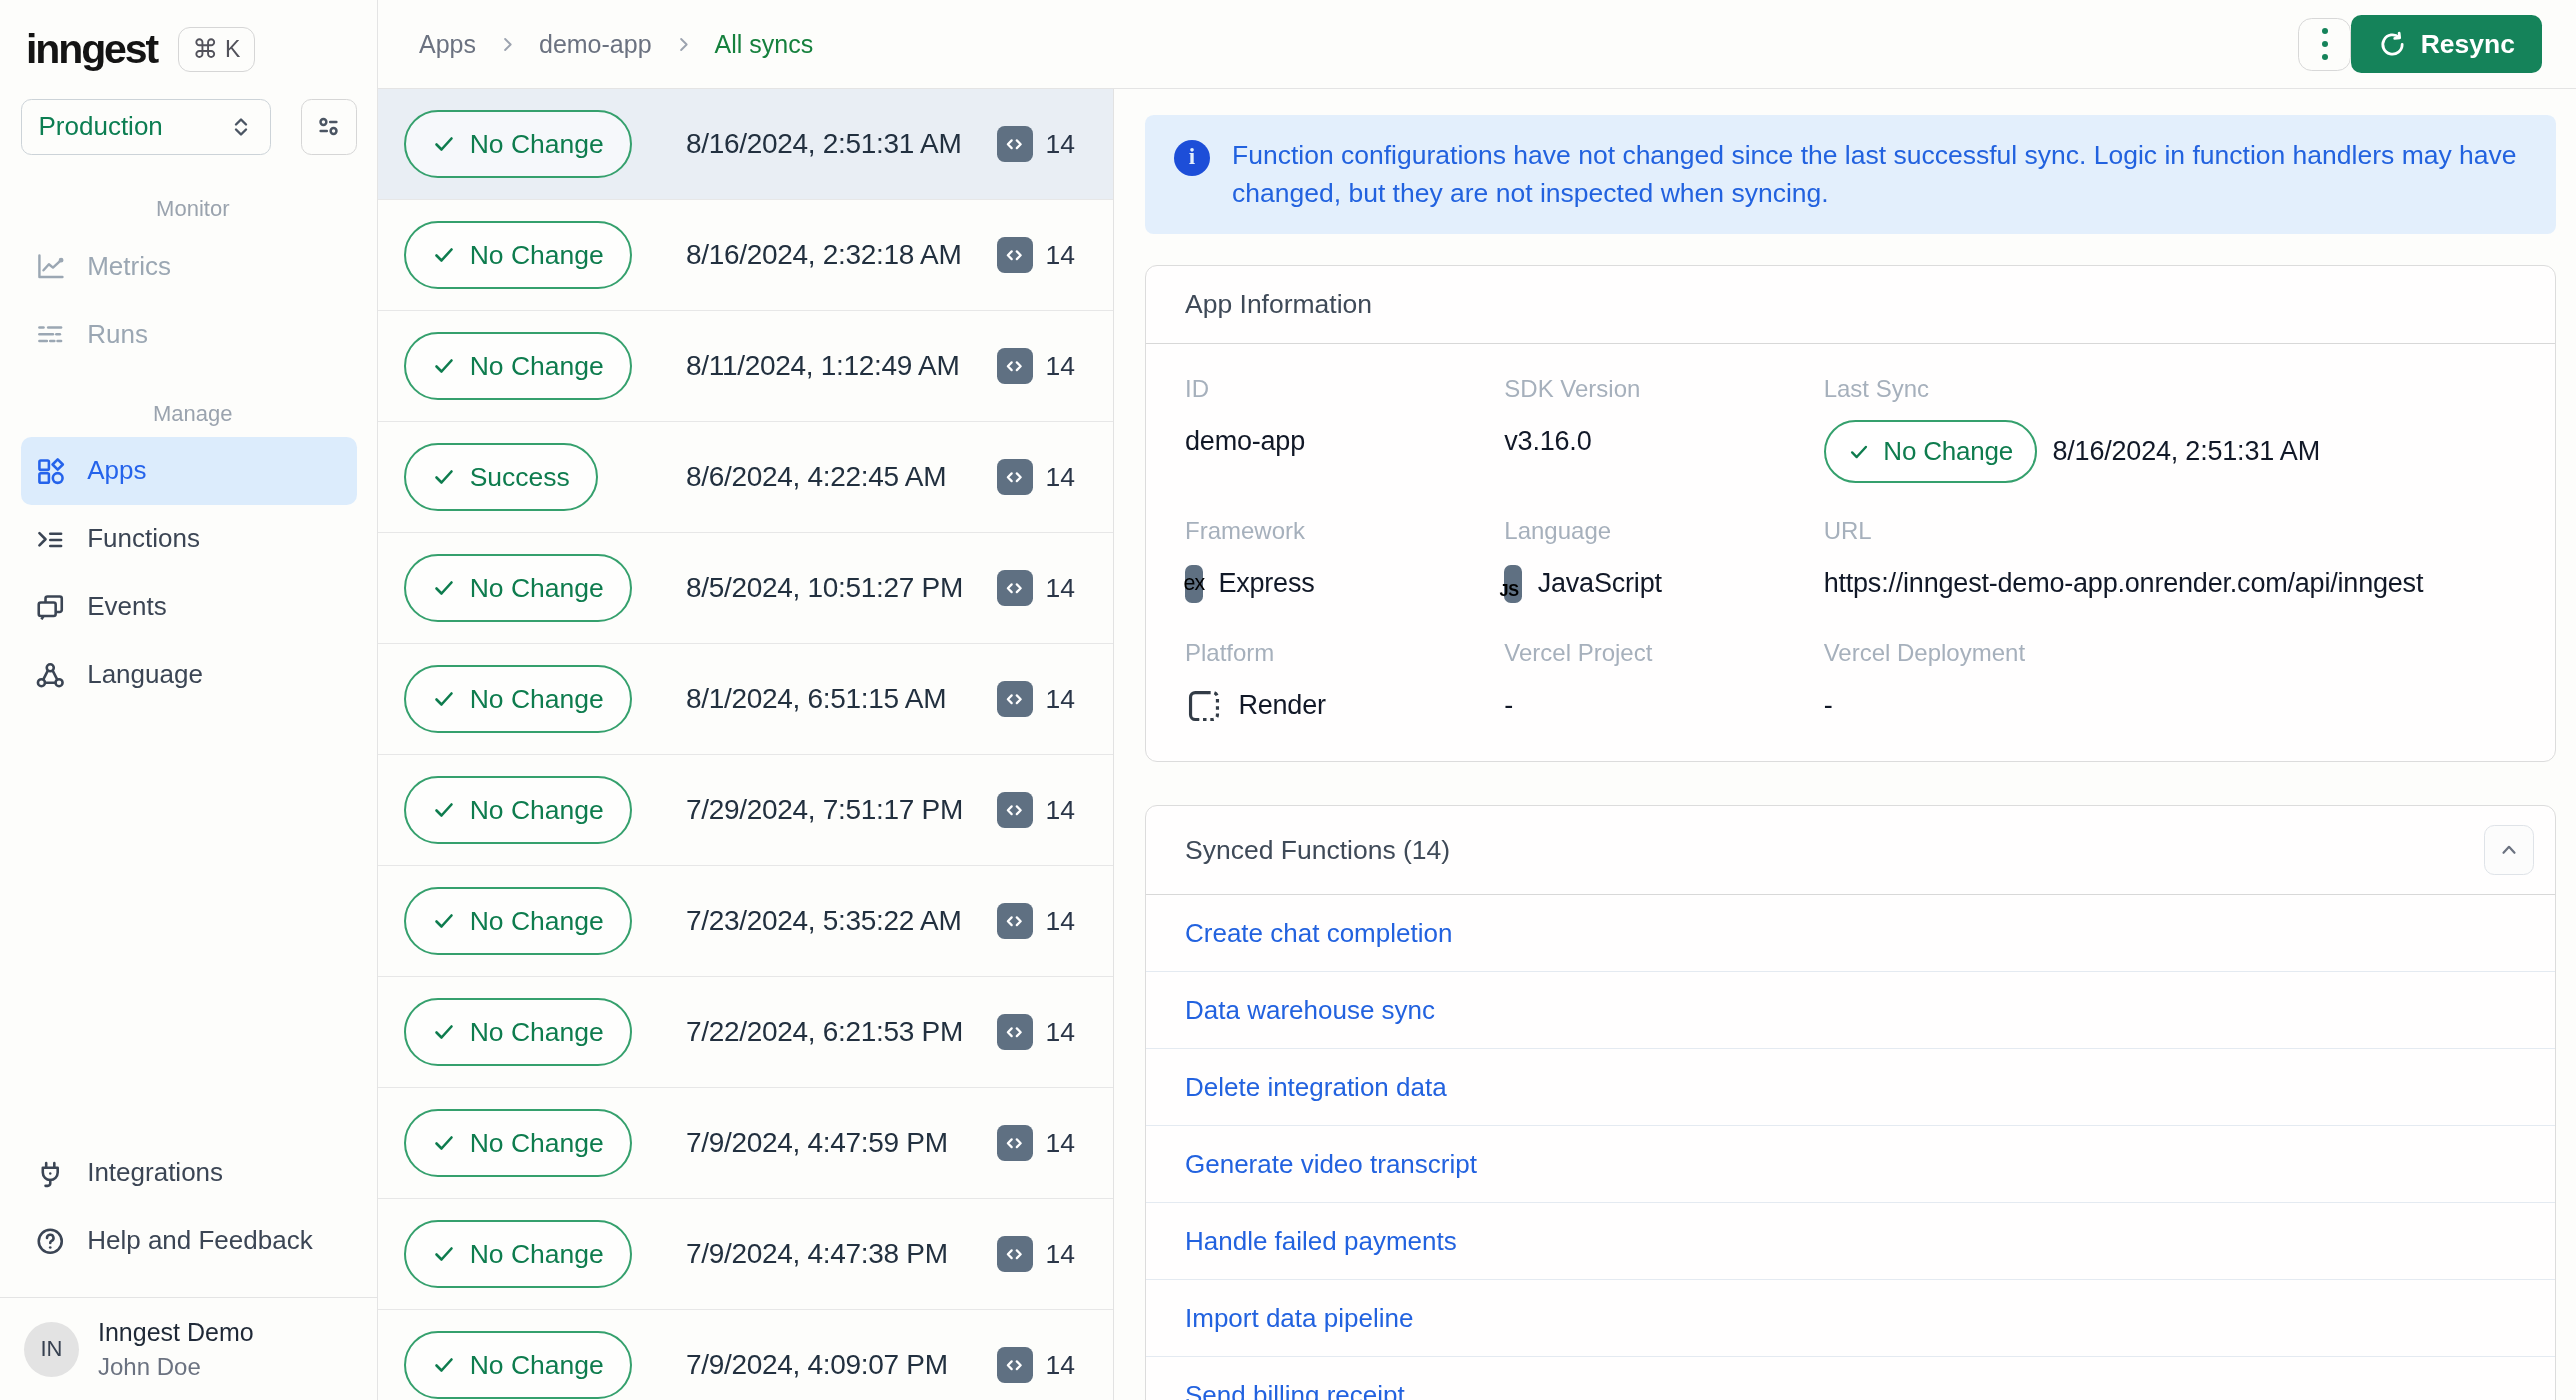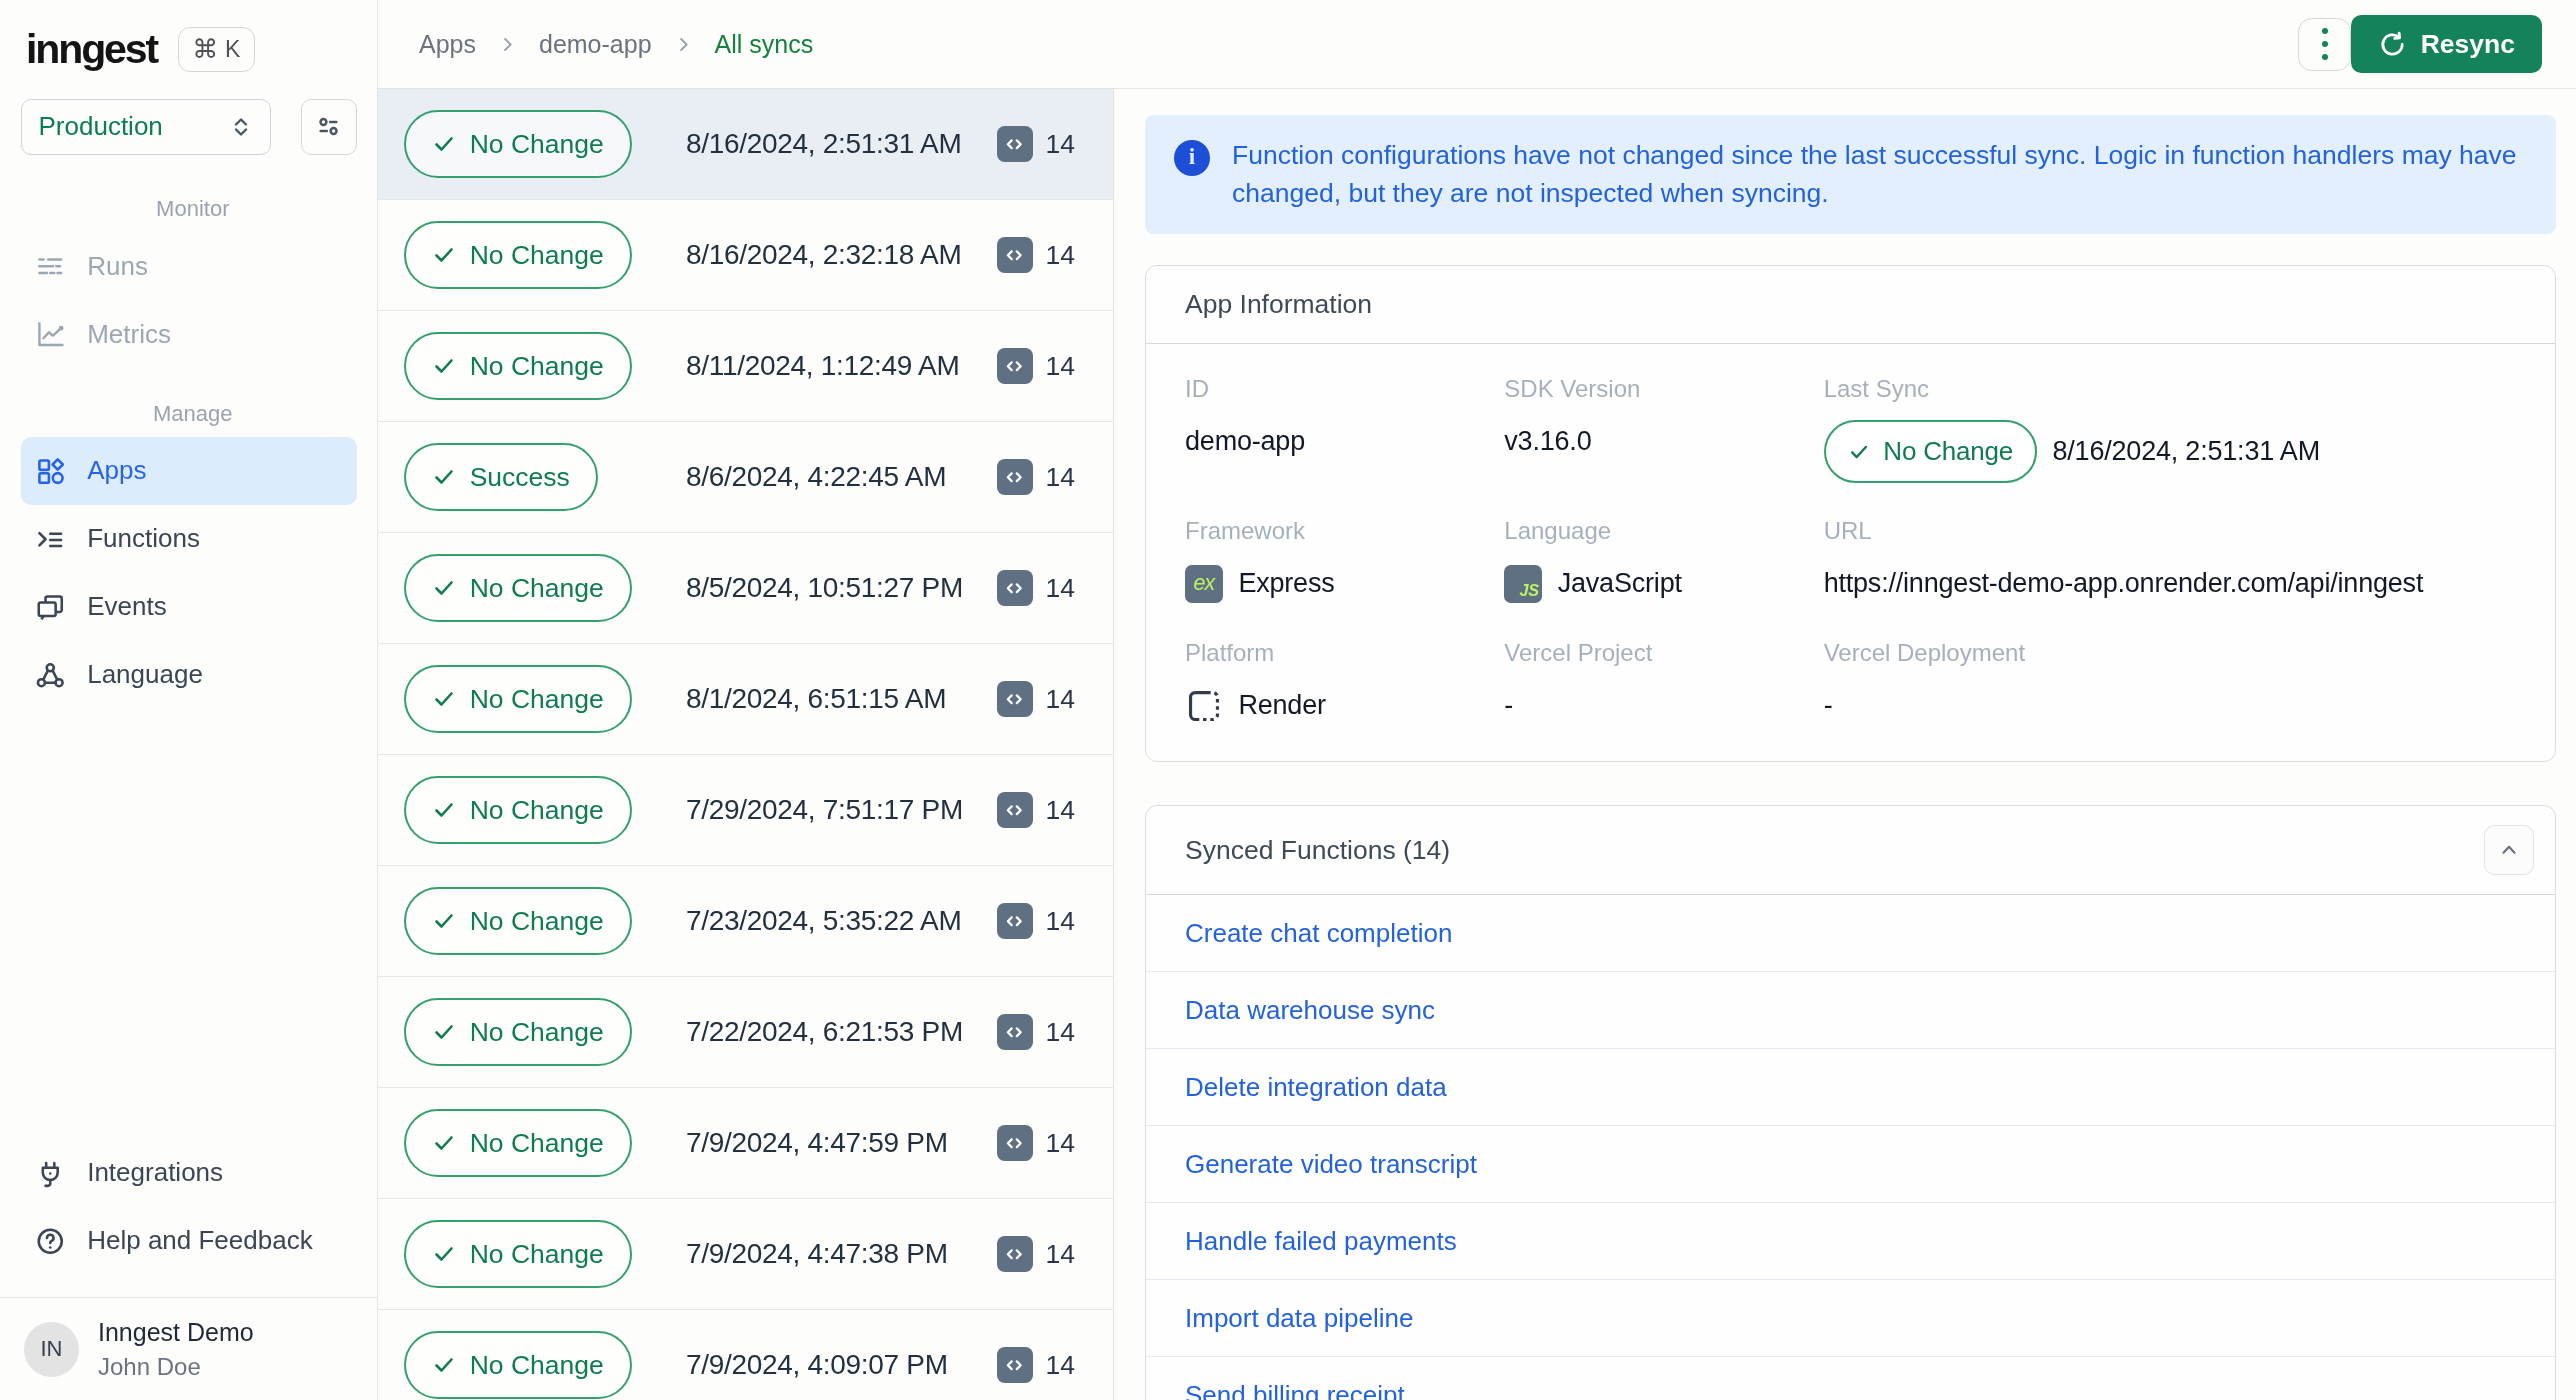--- a/index.html
+++ b/index.html
@@ -125,22 +125,22 @@
     padding:31px 39px 34px 39px;
     display:grid; grid-template-columns:24% 24% 52%; row-gap:34px;
   }
   .field-label { font-size:24px; color:#a6b0bc; margin-bottom:17px; }
   .field-value {
     font-size:27px; font-weight:500; color:#111827;
     display:flex; align-items:center; gap:15.4px; min-height:43px; letter-spacing:-0.2px;
   }
   .badge.badge-sm { height:63px; padding:0 22px; font-size:26px; }
   .lang-chip {
-    width:38px; height:38px; border-radius:6.8px; background:#5f7082; color:#bef264;
-    display:flex; align-items:center; justify-content:center; font-weight:700;font-style:italic;
+    width:18px; height:38px; border-radius:6.8px; background:#5f7082; color:#000000;
+    display:flex; align-items:center; justify-content:center; font-weight:700;
   }
   .lang-chip.ex { font-size:21.4px; font-weight:400; letter-spacing:-0.9px; }
   .lang-chip.js { align-items:flex-end; justify-content:flex-end; font-size:16.2px; padding:0 3.4px 2.6px 0; }
 
   .fn-header { padding:19px 20.5px 19px 39px; }
   .collapse-btn {
     width:50px; height:50px; border:1.3px solid #dfe3e8; border-radius:10.3px;
     background:#fcfcfc; display:flex; align-items:center; justify-content:center; cursor:pointer;
   }
   .fn-row { height:77px; border-bottom:0.9px solid #e4eaf1; display:flex; align-items:center; padding:0 39px; }
@@ -175,44 +175,44 @@
             <line x1="13.5" y1="8" x2="19" y2="8"></line>
           <circle cx="16.5" cy="16" r="2.6"></circle>
             <line x1="5" y1="16" x2="10.5" y2="16"></line>
         </svg>
       </span>
     </div>
   </div>
 
   <nav class="nav">
     <div class="section-label">Monitor</div>
+
+    <div class="nav-item muted">
+      <span class="nav-icon">
+        <svg viewBox="0 0 24 24" width="32.5" height="32.5" fill="none" stroke="currentColor" stroke-width="1.8" stroke-linecap="round" stroke-linejoin="round">
+          <path d="M4 4 V20 H21"></path>
+            <polyline points="7,15 11,10.5 14,13 20,7.5"></polyline>
+            <circle cx="20" cy="7.5" r="0.9" fill="currentColor"></circle>
+        </svg>
+      </span>
+      <span>Metrics</span>
+    </div>
 
     <div class="nav-item muted">
       <span class="nav-icon">
         <svg viewBox="0 0 24 24" width="32.5" height="32.5" fill="none" stroke="currentColor" stroke-width="1.9" stroke-linecap="round">
           <line x1="4" y1="7" x2="8" y2="7" stroke-dasharray="3 2.4"></line>
             <line x1="10.5" y1="7" x2="20" y2="7"></line>
           <line x1="4" y1="12" x2="14" y2="12"></line>
             <line x1="16.5" y1="12" x2="20" y2="12" stroke-dasharray="2.6 2.2"></line>
           <line x1="4" y1="17" x2="9.5" y2="17"></line>
             <line x1="12" y1="17" x2="20" y2="17" stroke-dasharray="3 2.4"></line>
         </svg>
       </span>
       <span>Runs</span>
-    </div>
-
-    <div class="nav-item muted">
-      <span class="nav-icon">
-        <svg viewBox="0 0 24 24" width="32.5" height="32.5" fill="none" stroke="currentColor" stroke-width="1.8" stroke-linecap="round" stroke-linejoin="round">
-          <path d="M4 4 V20 H21"></path>
-            <polyline points="7,15 11,10.5 14,13 20,7.5"></polyline>
-            <circle cx="20" cy="7.5" r="0.9" fill="currentColor"></circle>
-        </svg>
-      </span>
-      <span>Metrics</span>
     </div>
 
     <div class="section-label">Manage</div>
 
     <div class="nav-item active">
       <span class="nav-icon">
         <svg viewBox="0 0 24 24" width="32.5" height="32.5" fill="none" stroke="currentColor" stroke-width="1.9" stroke-linejoin="round">
           <rect x="4" y="4" width="7" height="7" rx="1"></rect>
           <path d="M17.5 3.2 L21.3 7 L17.5 10.8 L13.7 7 Z"></path>
           <rect x="4" y="13.5" width="7" height="7" rx="1"></rect>

